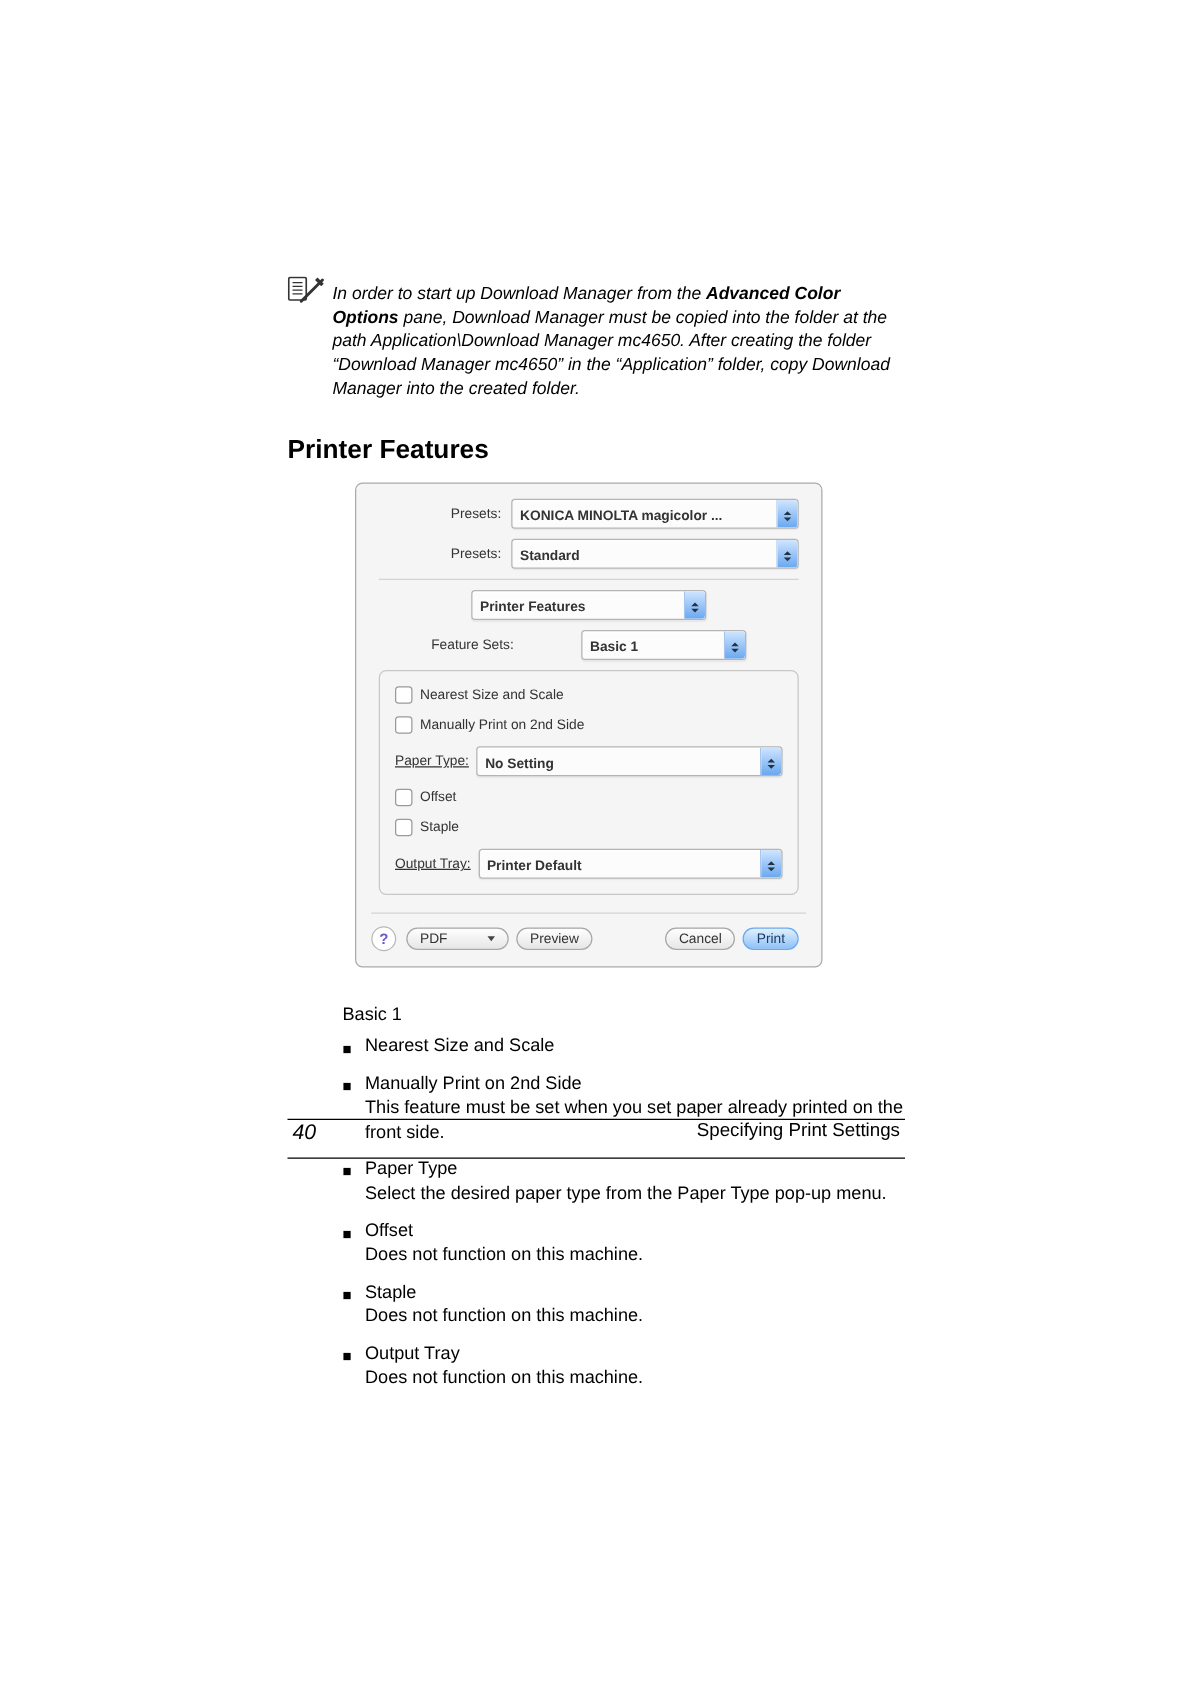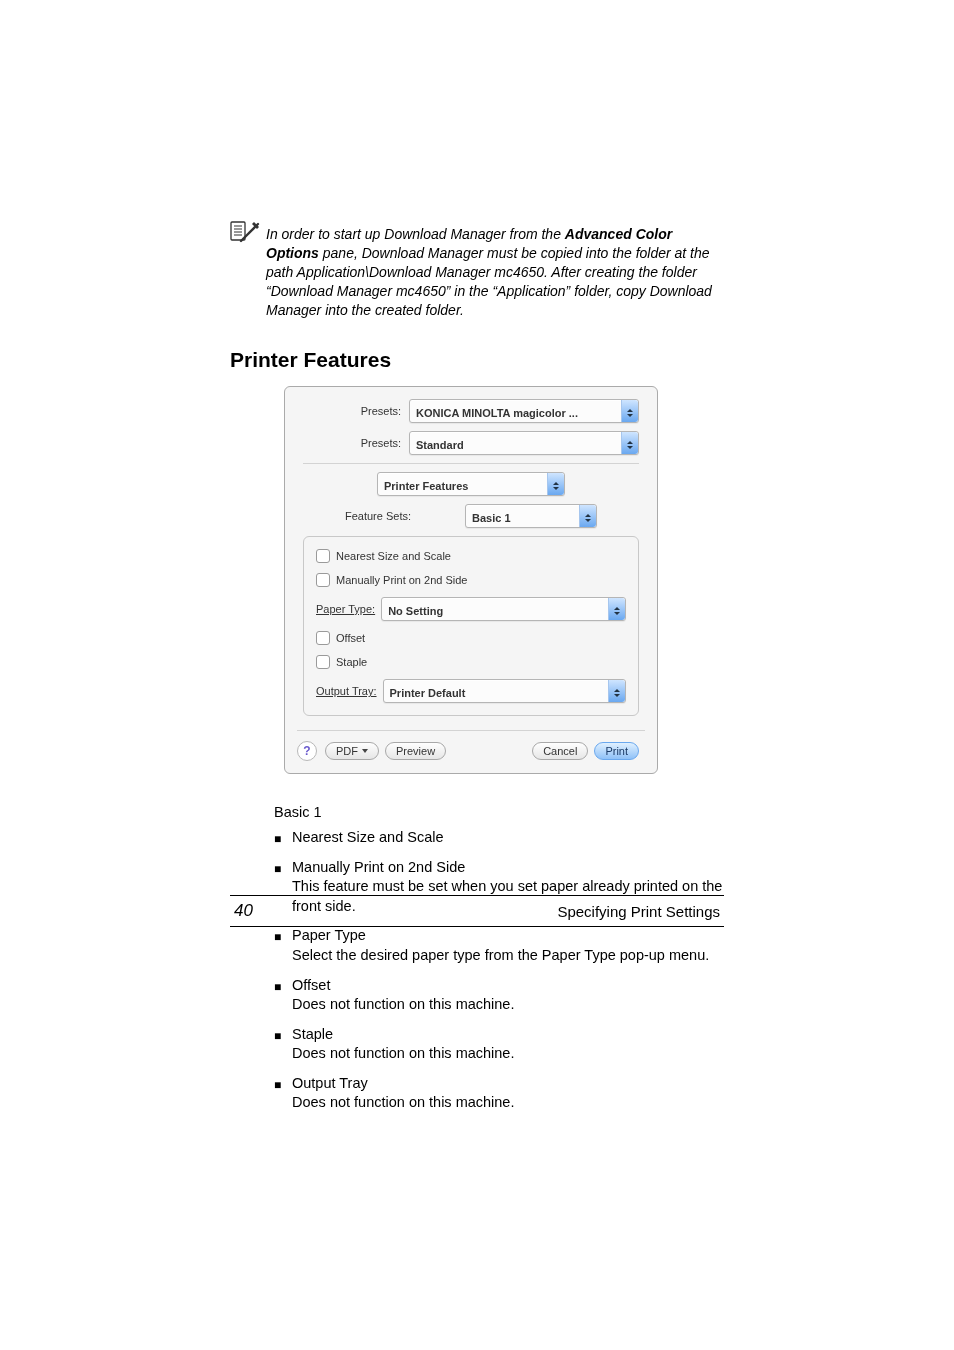--- a/index.html
+++ b/index.html
@@ -130,21 +130,21 @@
   }
   .help-circle {
     width:18px;height:18px;border:1px solid #b8b8b8;border-radius:50%;
     display:flex;align-items:center;justify-content:center;
     color:#6a5acd;font-weight:bold;font-size:12px;background:#fff;
     margin-right:8px;
   }
   .mac-btn {
     border:1px solid #a8a8a8;border-radius:10px;background:linear-gradient(#fefefe,#e6e6e6);
     padding:2px 10px;font-size:11px;color:#333;margin-right:6px;
-    display:flex;align-items:center;
+    display:flex;align-items:center;gap:28px;
   }
   .mac-btn.primary{
     border-color:#6aa8ee;background:linear-gradient(#dff0ff,#8fc1f7);color:#1a3a66;
   }
   .mac-btn .tri{margin-left:4px;width:0;height:0;border-left:3px solid transparent;border-right:3px solid transparent;border-top:4px solid #444;}
   .spacer{flex:1;}
   .subhead {
     font-size: 14.5px;
     margin: 30px 0 8px 44px;
   }
@@ -155,21 +155,21 @@
   .li-title { }
   .li-desc { }
   .footer {
     position: absolute;
     left: 230px;
     bottom: 96px;
     width: 494px;
     border-top: 1px solid #000;
     border-bottom: 1px solid #000;
     height: 30px;
-    display:flex;align-items:center;justify-content:space-between;
+    display:flex;align-items:flex-start;justify-content:space-between;
   }
   .footer-left { font-style: italic; font-size:17px; padding-left:4px; }
   .footer-right { font-size:15px; padding-right:4px; }
 </style>
 </head>
 <body>
 
 <div class="page">
 
   <div class="note-row">

